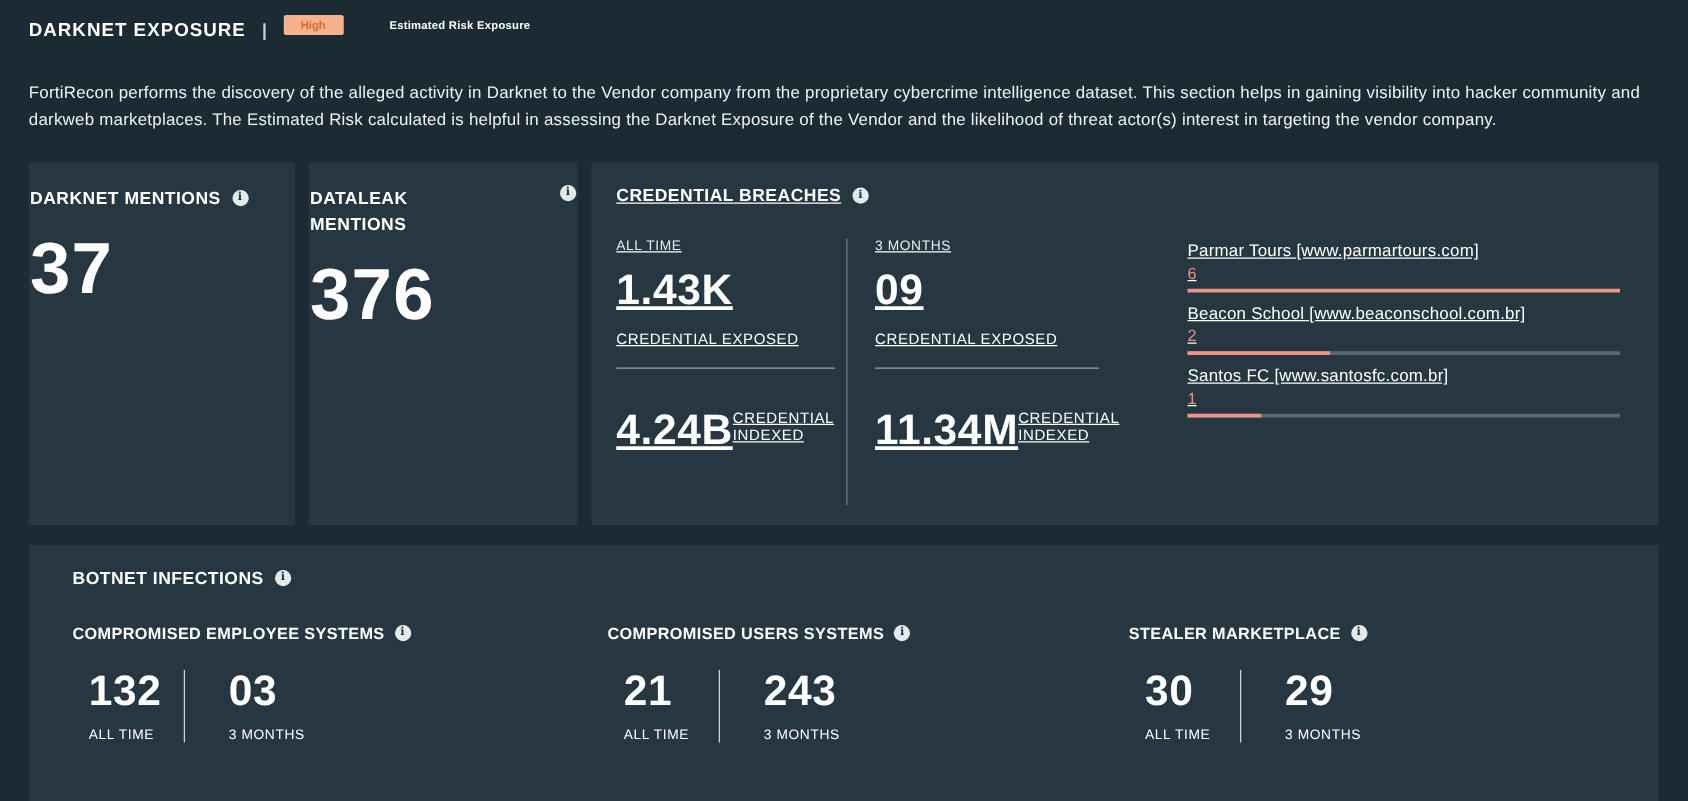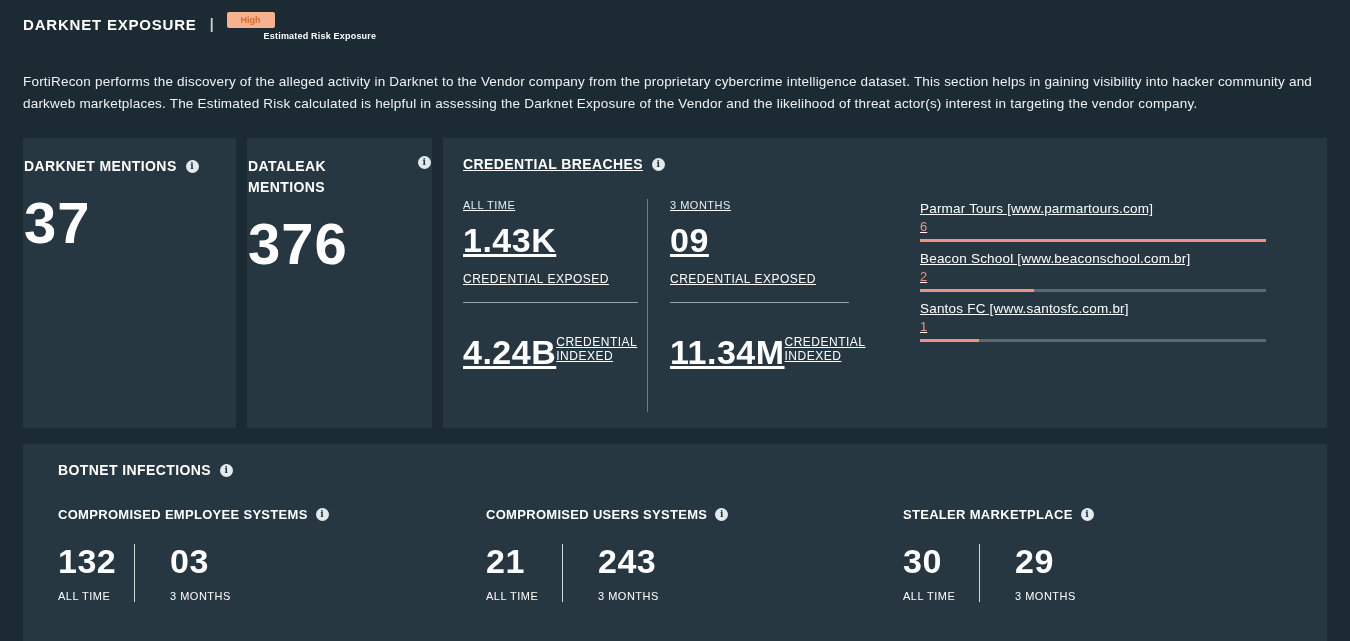--- a/index.html
+++ b/index.html
@@ -17,32 +17,32 @@
     background:var(--page-bg);
     color:#ffffff;
     font-family:"Liberation Sans", sans-serif;
   }
   .page{padding:12px 23px 12px;height:100%;}
 
   
   .header-row{display:flex;align-items:flex-start;gap:13px;}
   .page-title{font-size:15px;font-weight:bold;letter-spacing:0.8px;padding-top:4px;}
   .sep{color:#c7d0d4;font-size:14px;padding-top:4px;font-weight:bold;}
-  .risk{display:flex;flex-direction:column;}
+  .risk{display:flex;flex-direction:row;}
   .badge{background:var(--badge-bg);color:var(--badge-text);font-size:9px;font-weight:bold;
          padding:3px 14px;border-radius:2px;align-self:flex-start;}
   .risk-caption{font-size:9px;font-weight:bold;margin-top:3px;letter-spacing:0.2px;margin-left:37px;}
 
   .desc{margin-top:30px;font-size:13.5px;line-height:1.6;color:#eef2f4;letter-spacing:0.2px;}
 
   
   .cards-row{display:flex;gap:11px;margin-top:24px;height:290px;}
   .card{background:var(--card-bg);}
   .card.small{width:213px;padding:18px 1px;}
-  .card.small.second{width:185px;}
+  .card.small.second{width:215px;}
   .card.wide{flex:1;padding:16px 20px;display:flex;flex-direction:column;text-decoration:underline;}
 
   .card-title-row{display:flex;align-items:center;gap:9px;font-size:14px;font-weight:bold;letter-spacing:0.4px;}
   .card-title-row.spread{justify-content:space-between;align-items:flex-start;}
   .title-text{line-height:1.5;}
   .title-text.narrow{max-width:120px;display:inline-block;}
 
   .big-value{font-size:58px;font-weight:bold;margin-top:12px;letter-spacing:1px;}
 
   .info-icon{width:13px;height:13px;min-width:13px;border-radius:50%;background:#e3eaec;color:#22323a;
@@ -67,21 +67,21 @@
   .breach-bar{height:3px;background:var(--track);width:100%;}
   .breach-fill{height:100%;background:var(--accent);}
 
   
   .card.bottom{margin-top:16px;height:208px;padding:16px 35px;}
   .botnet-sections{display:flex;margin-top:26px;}
   .botnet-section.s1{width:428px;}
   .botnet-section.s2{width:417px;}
   .section-title-row{display:flex;gap:8px;align-items:center;font-size:13px;font-weight:bold;letter-spacing:0.3px;}
   .stats-row{display:flex;margin-top:22px;align-items:stretch;}
-  .stat{display:flex;flex-direction:column;}
+  .stat{display:flex;flex-direction:column;margin-left:13px;}
   .stat.first{width:76px;}
   .stat .num{font-size:34px;font-weight:bold;line-height:1;letter-spacing:0.5px;}
   .stat .lbl{font-size:11px;letter-spacing:0.5px;margin-top:12px;}
   .stat-divider{width:1px;background:#cdd6da;margin:0 16px 0 0;}
   .stat.second{margin-left:19px;}
 </style>
 </head>
 <body>
 
 <div class="page">

